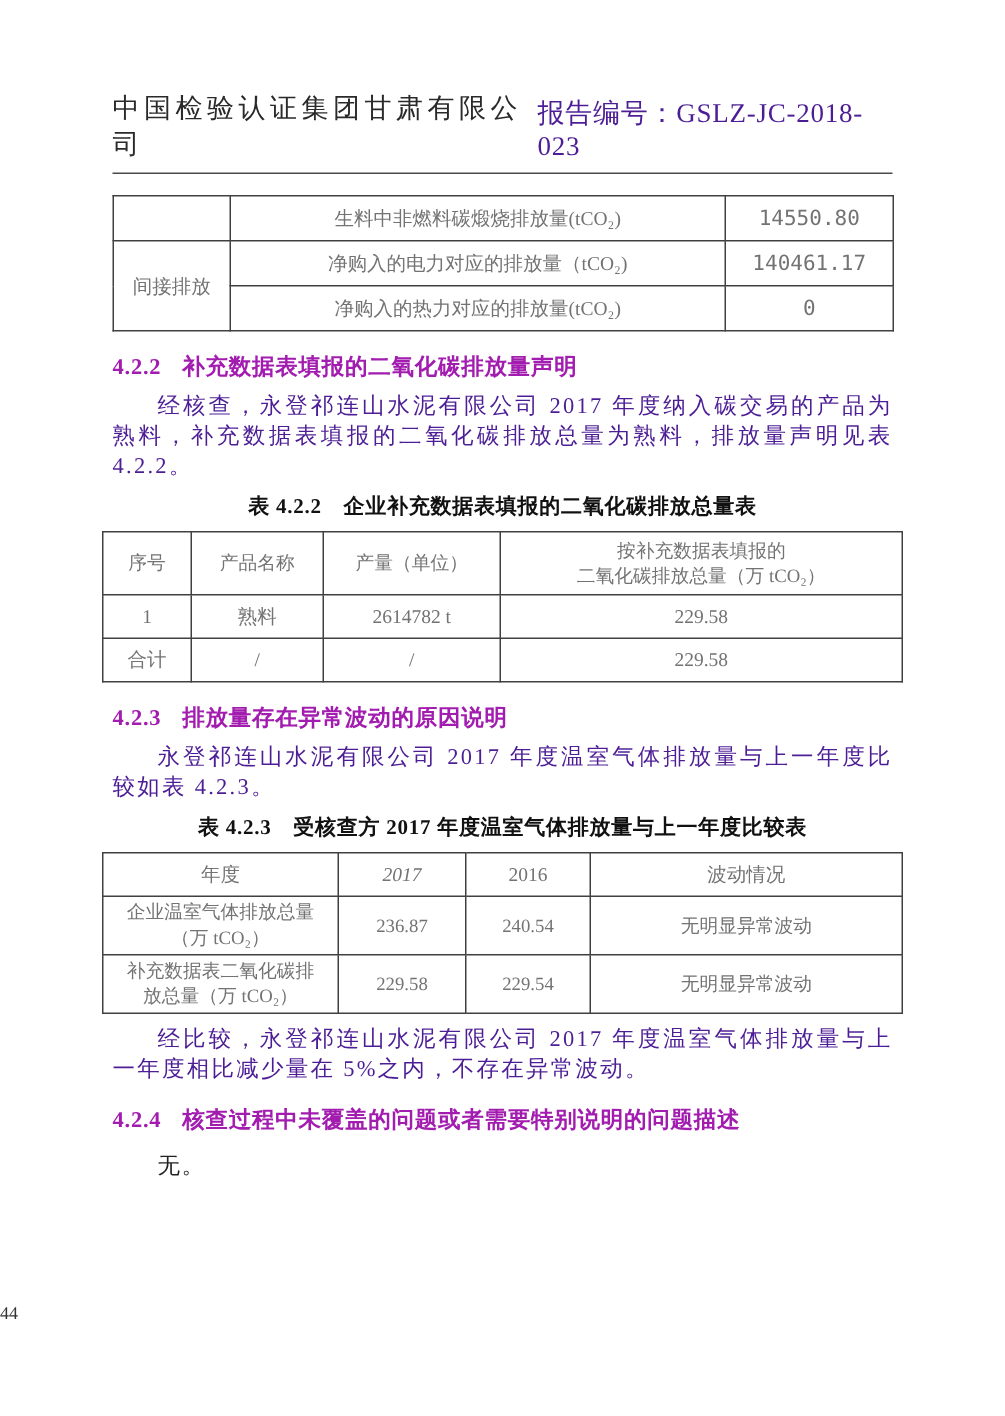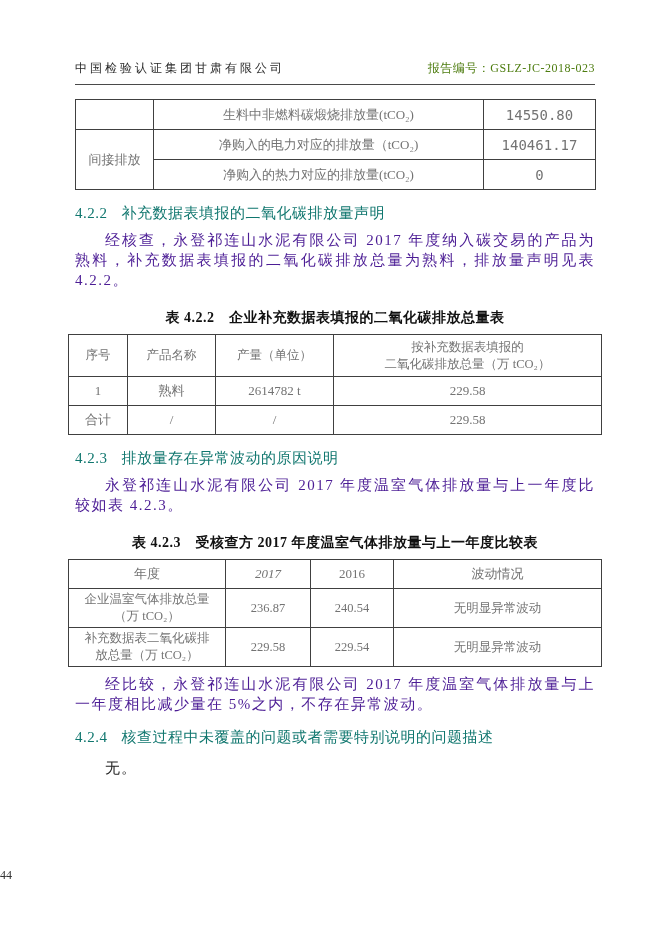--- a/index.html
+++ b/index.html
@@ -14,24 +14,24 @@
     position: relative;
     width: 670px; height: 944px;
     padding: 60px 75px 0 75px;
     background: #ffffff;
   }
   
   .hdr {
     display: flex; justify-content: space-between; align-items: flex-end;
     border-bottom: 1.5px solid #4a4a4a;
     padding-bottom: 7px;
-    font-size: 12px;
+    font-size: 18px;
   }
   .hdr .company { letter-spacing: 3px; color: #2a2a2a; }
-  .hdr .report { letter-spacing: 0.5px; color: #4d7c0f; }
+  .hdr .report { letter-spacing: 0.5px; color: #4c1d95; }
   
   table.tbl {
     border-collapse: collapse;
     table-layout: fixed;
     font-size: 13px;
     color: #737373;
   }
   table.tbl td, table.tbl th {
     border: 1px solid #404040;
     text-align: center;
@@ -42,41 +42,41 @@
   .preline { white-space: pre-line; }
   
   table.top-tbl { margin-top: 14px; width: 520px; }
   table.top-tbl td { height: 30px; }
   table.top-tbl .c-cat  { width: 78px; }
   table.top-tbl .c-item { width: 330px; }
   table.top-tbl .c-val  { width: 112px; font-family: "DejaVu Sans Mono", monospace; font-size: 14px; }
   
   h3.sec {
     font-family: "Liberation Sans", sans-serif;
-    font-size: 15px; font-weight: normal; color: #0f766e;
+    font-size: 15px; font-weight: bold; color: #a21caf;
     margin-top: 14px;
     letter-spacing: 0.5px;
   }
   h3.sec .num { margin-right: 14px; font-family: "Liberation Serif", serif; }
   
   p.bodytext {
     font-size: 15px;
     line-height: 20px;
     text-indent: 2em;
     text-align: justify;
     letter-spacing: 1.5px;
     margin-top: 7px;
     color: #4c1d95;
   }
   
   .caption {
     text-align: center;
     font-weight: bold;
     font-size: 14px;
-    margin-top: 19px;
+    margin-top: 8px;
     margin-bottom: 7px;
     letter-spacing: 0.5px;
     color: #111;
   }
   
   table.t422 { width: 533px; margin-left: -7px; }
   table.t422 th { height: 42px; font-size: 12.5px; line-height: 17px; }
   table.t422 td { height: 29px; }
   table.t422 .c0 { width: 59px; }
   table.t422 .c1 { width: 88px; }

